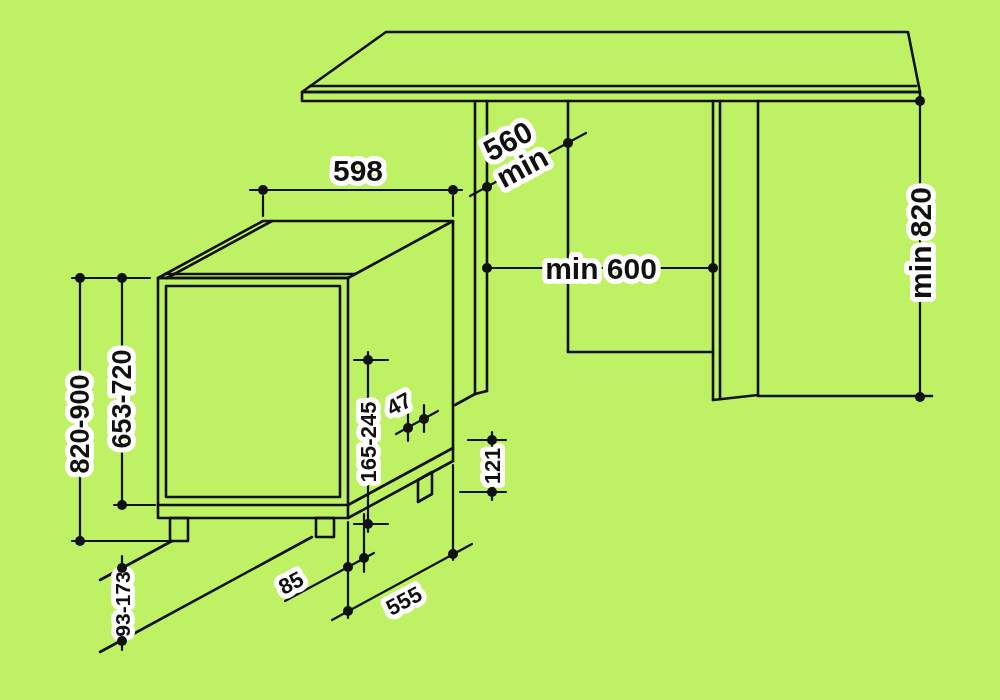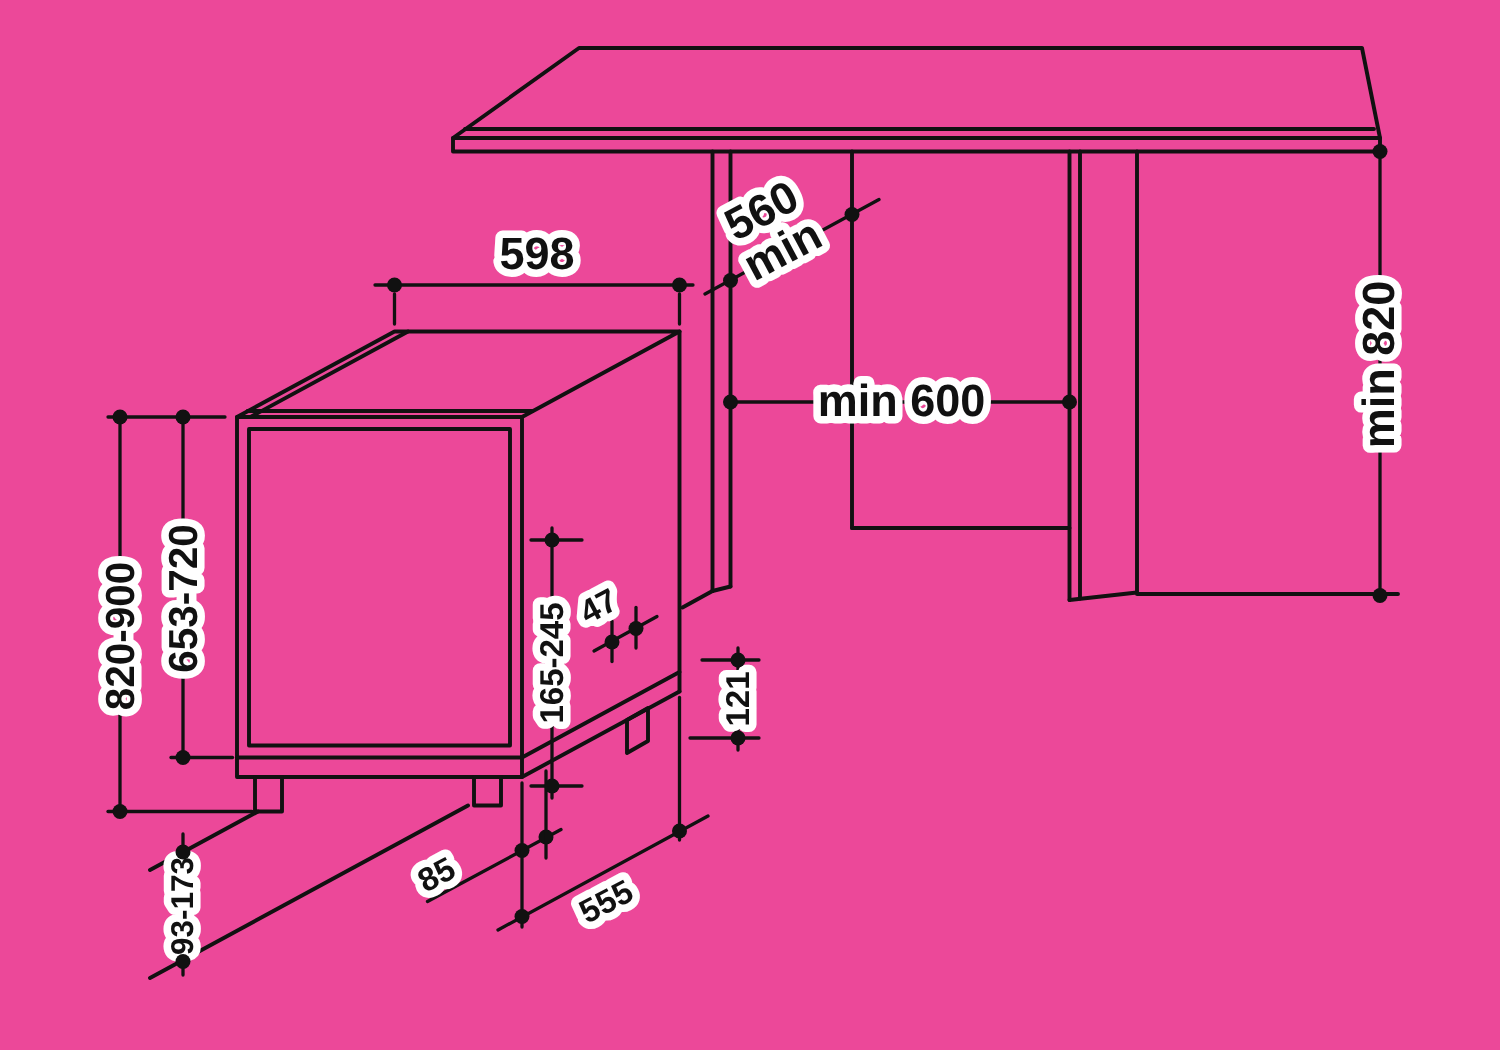--- a/index.html
+++ b/index.html
@@ -1,16 +1,16 @@
 <!DOCTYPE html>
 <html><head>
 <meta charset="utf-8">
 <style>
   html,body{margin:0;padding:0;background:#ffffff;}
-  .canvas{position:relative;width:1000px;height:700px;background:#ec4899;overflow:hidden;}
+  .canvas{position:relative;width:1000px;height:700px;background:#bef264;overflow:hidden;}
   svg{display:block;}
   
   .s line,.s polygon,.s polyline,.s rect,.s path{stroke:#111111;stroke-width:2.6;fill:none;stroke-linejoin:round;stroke-linecap:round;}
   
   .dim line,.dim polyline{stroke:#111111;stroke-width:2.2;fill:none;stroke-linecap:round;}
   .dot{fill:#111111;stroke:none;}
   .dim-label{
     font-family:"Liberation Sans","DejaVu Sans",sans-serif;
     font-weight:700;fill:#111111;
     stroke:#ffffff;stroke-width:10px;paint-order:stroke;stroke-linejoin:round;

